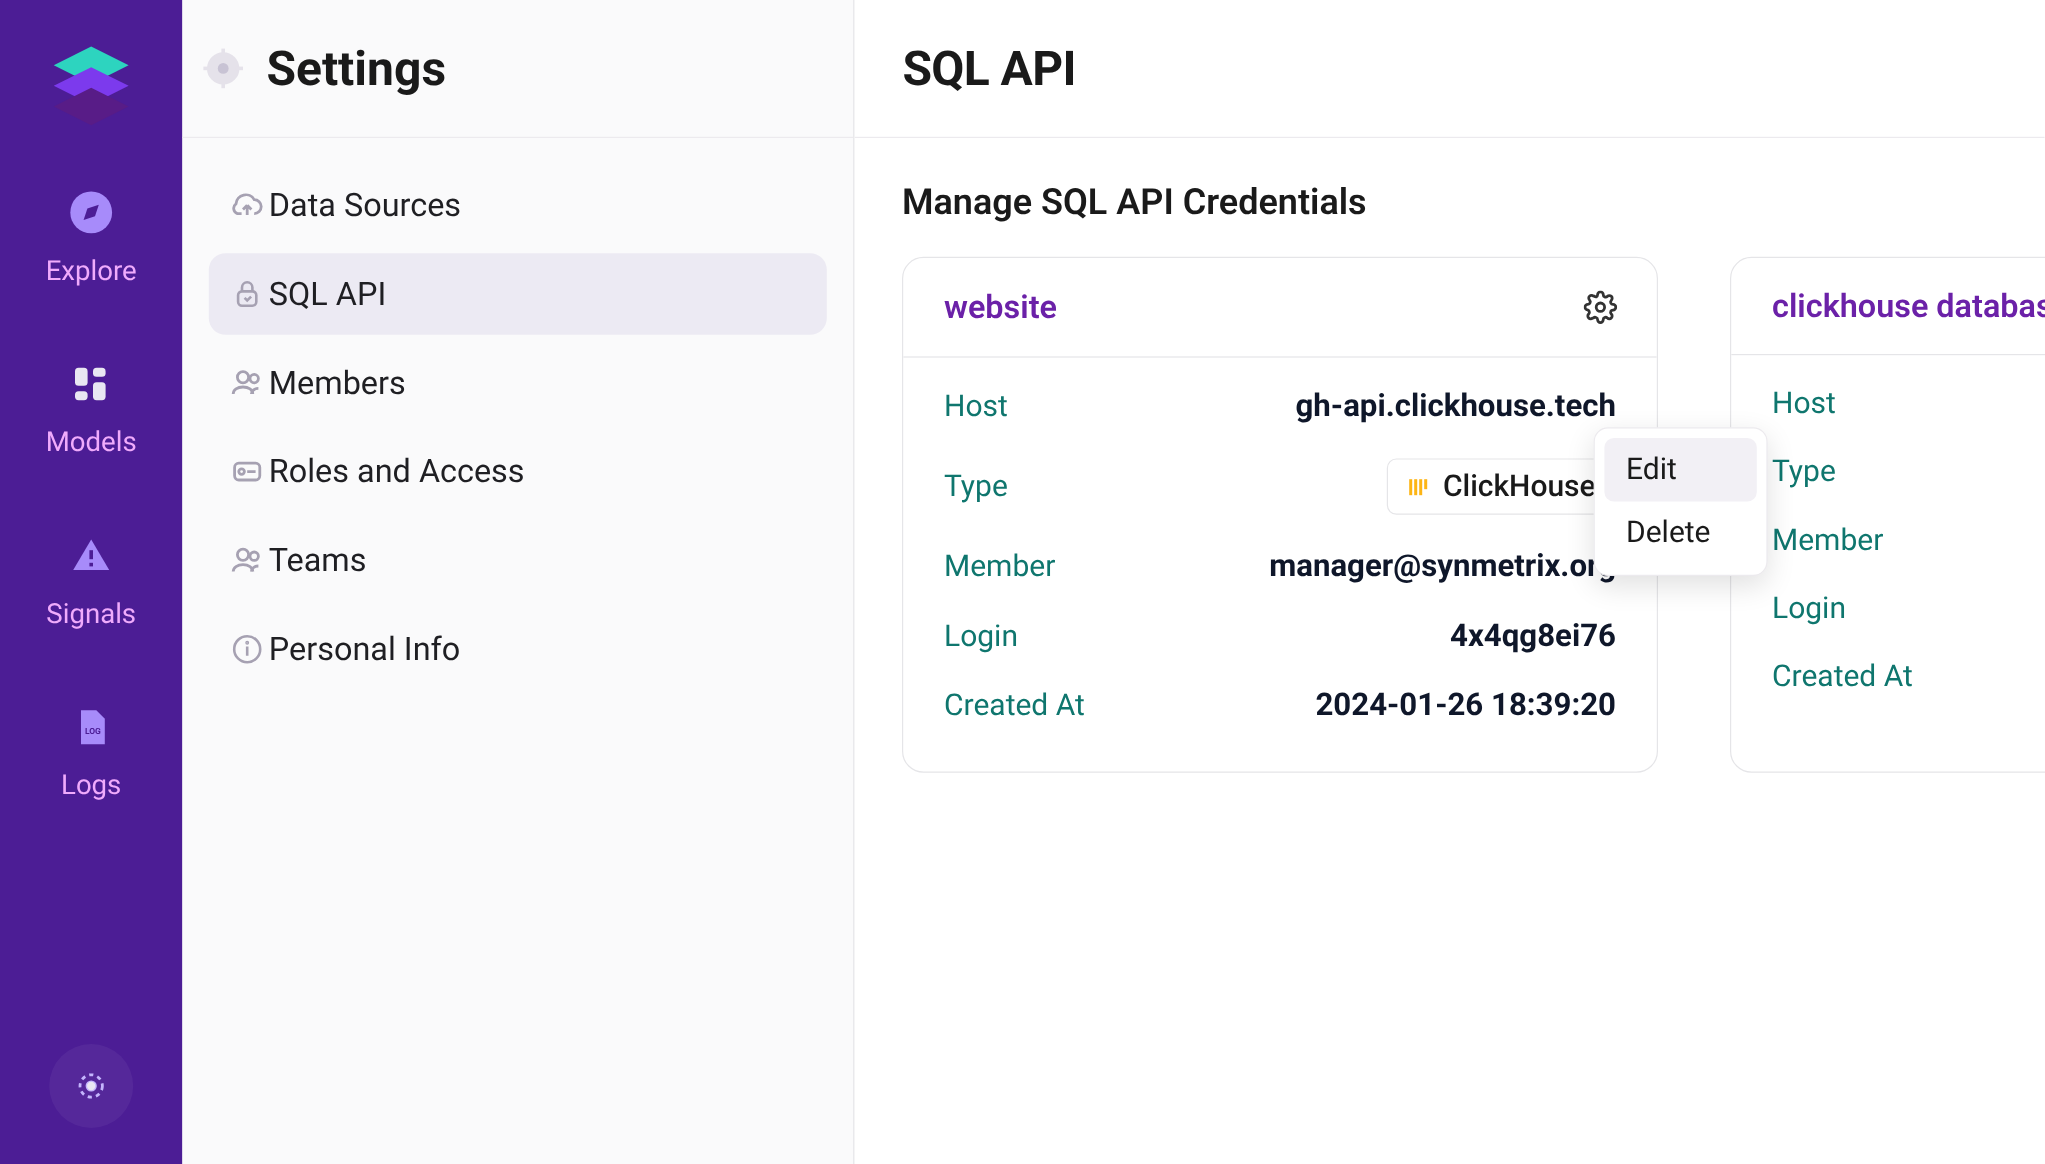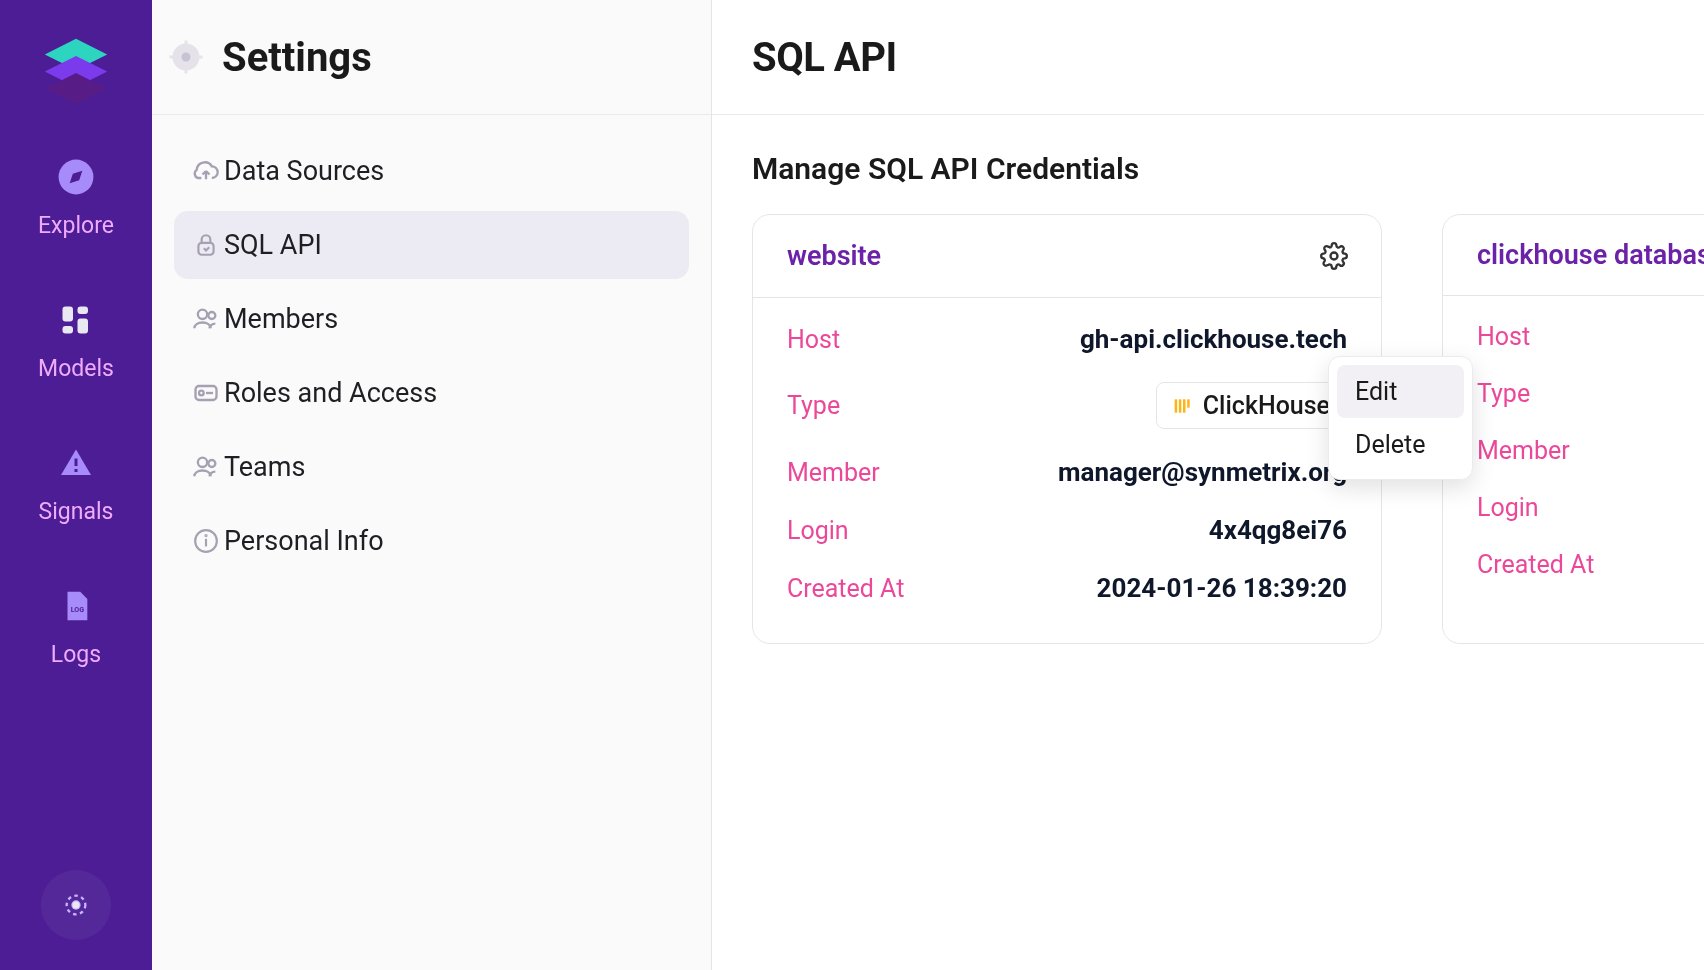--- a/index.html
+++ b/index.html
@@ -111,21 +111,21 @@
     }
     .card-header {
       display:flex; align-items:center; justify-content:space-between;
       padding: 24px 30px 24px 34px;
       border-bottom: 1px solid #e5e5e8;
     }
     .card-title { color: #6b21a8; font-size: 27px; font-weight: 600; }
     .gear-btn { width: 34px; height:34px; display:flex;align-items:center;justify-content:center; color:#333; cursor:pointer; }
     .card-body { padding: 12px 34px 26px; }
     .row { display:flex; align-items:center; justify-content:space-between; padding: 14px 0; }
-    .row-label { color: #ec4899; font-size: 25px; }
+    .row-label { color: #0f766e; font-size: 25px; }
     .row-value { color: #0f172a; font-size: 26px; font-weight: 700; }
     .type-chip {
       display:flex; align-items:center; gap: 10px;
       border: 1px solid #e5e5e8;
       border-radius: 8px;
       padding: 8px 16px;
       justify-content: center;
     }
     .type-chip .chip-icon { width: 20px; height:20px; display:flex;align-items:center;justify-content:center; }
     .type-chip .chip-text { font-size: 25px; font-weight:500; }

